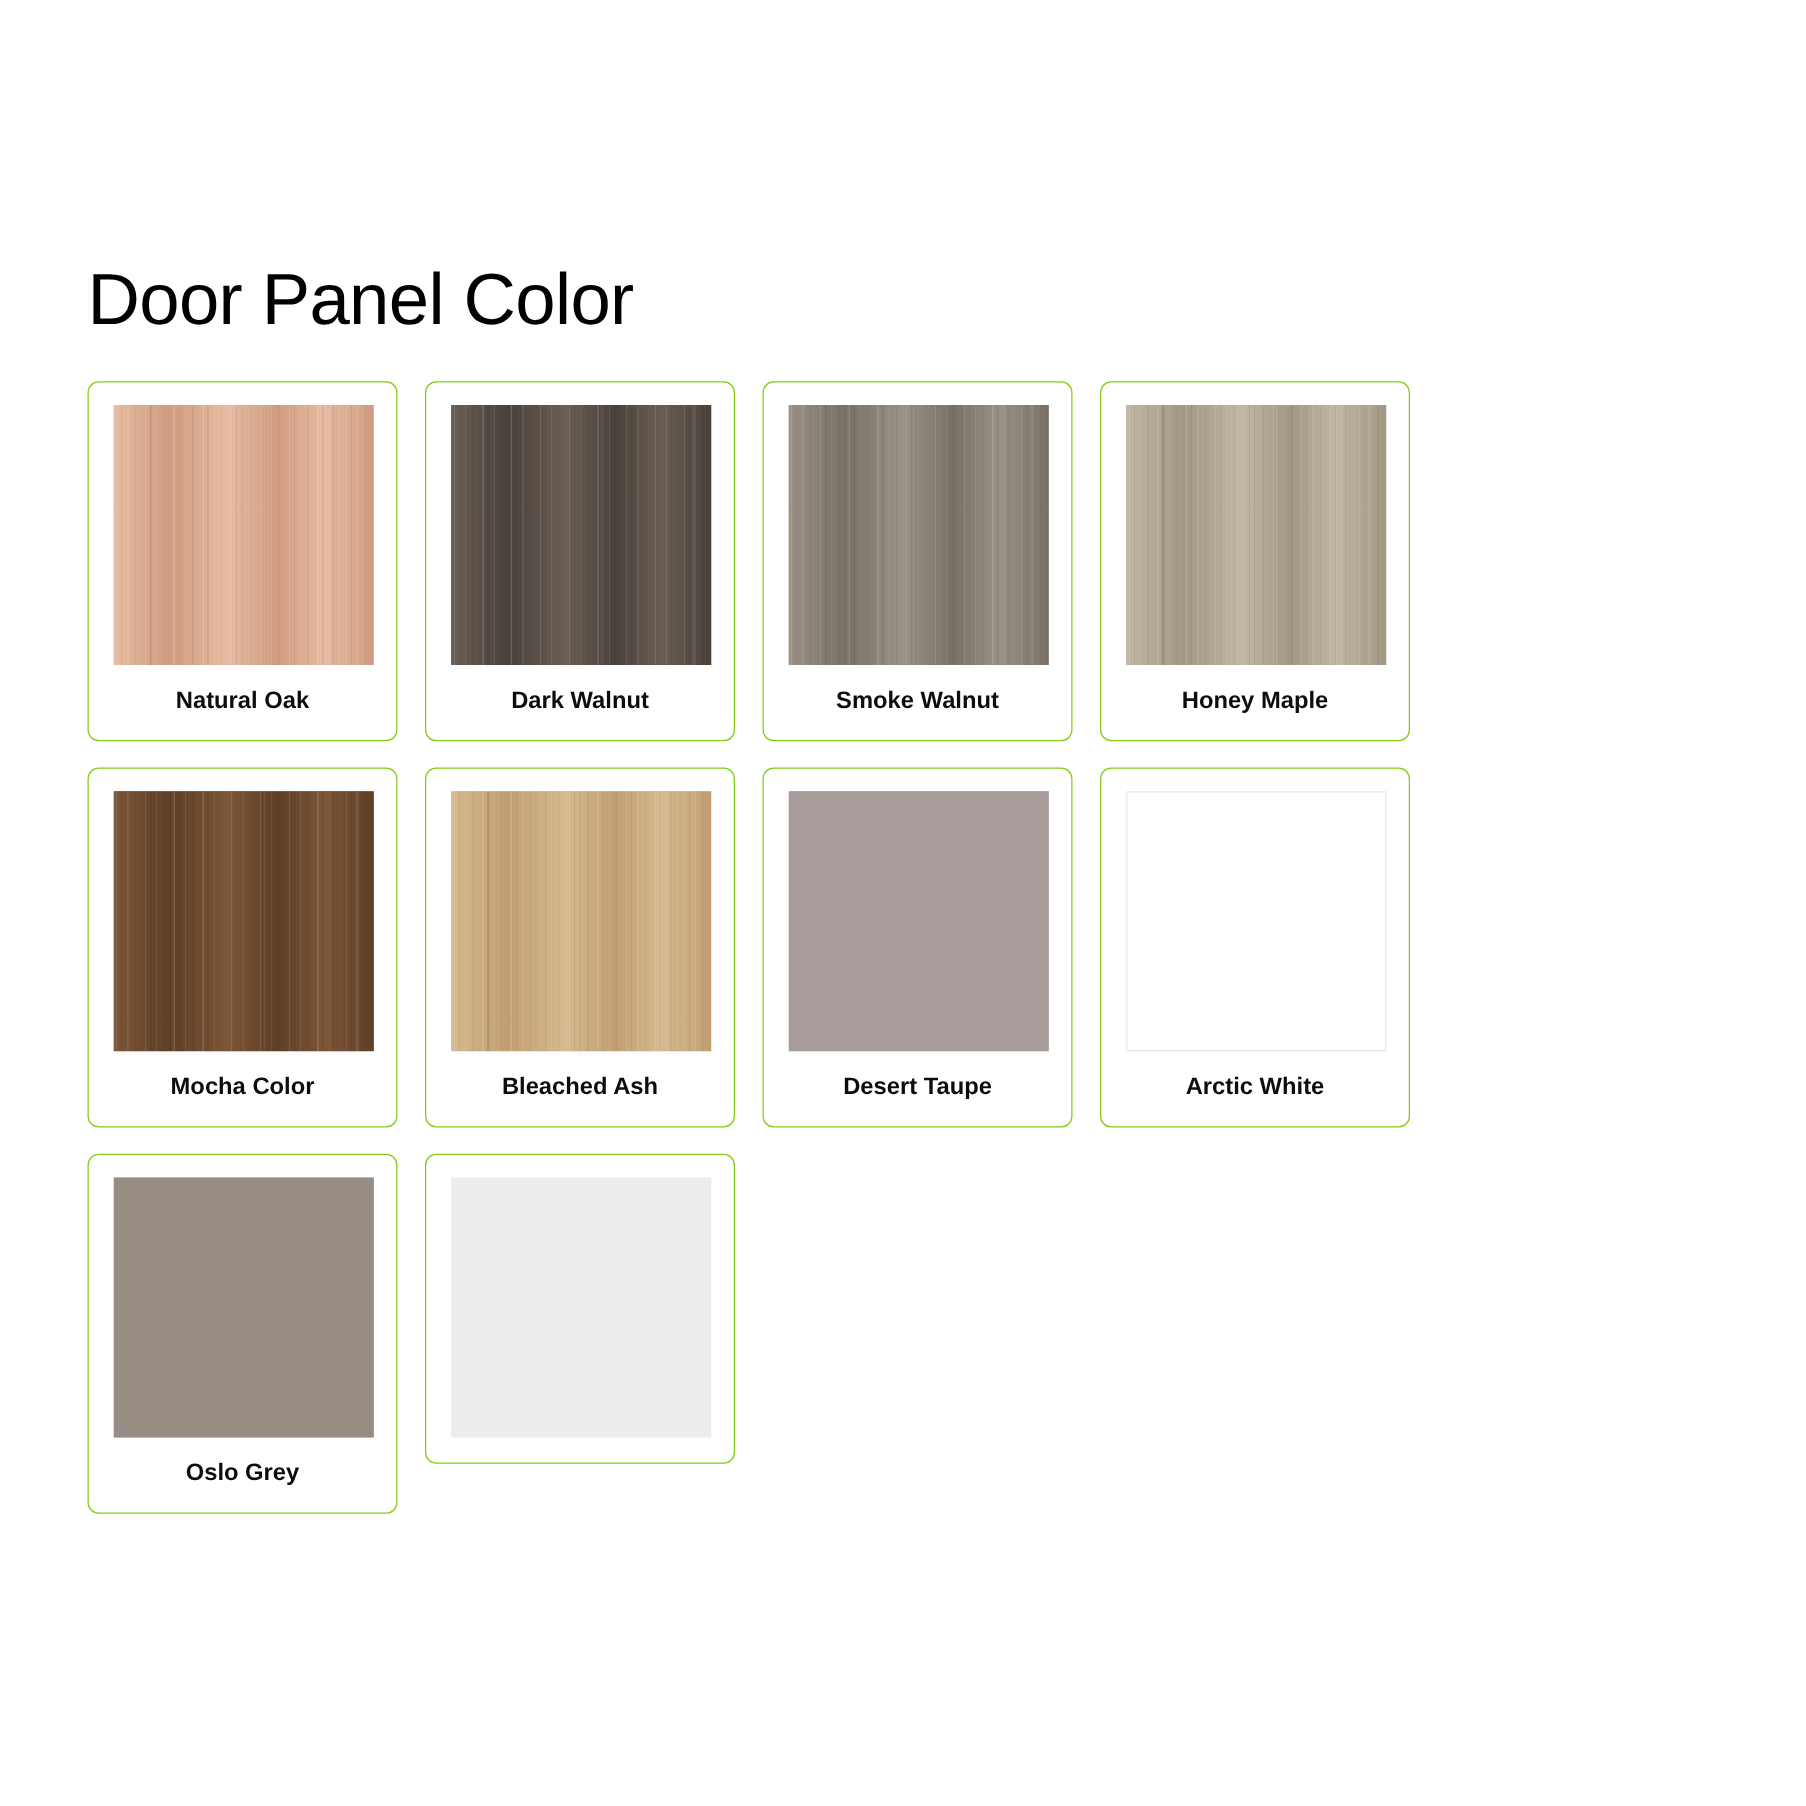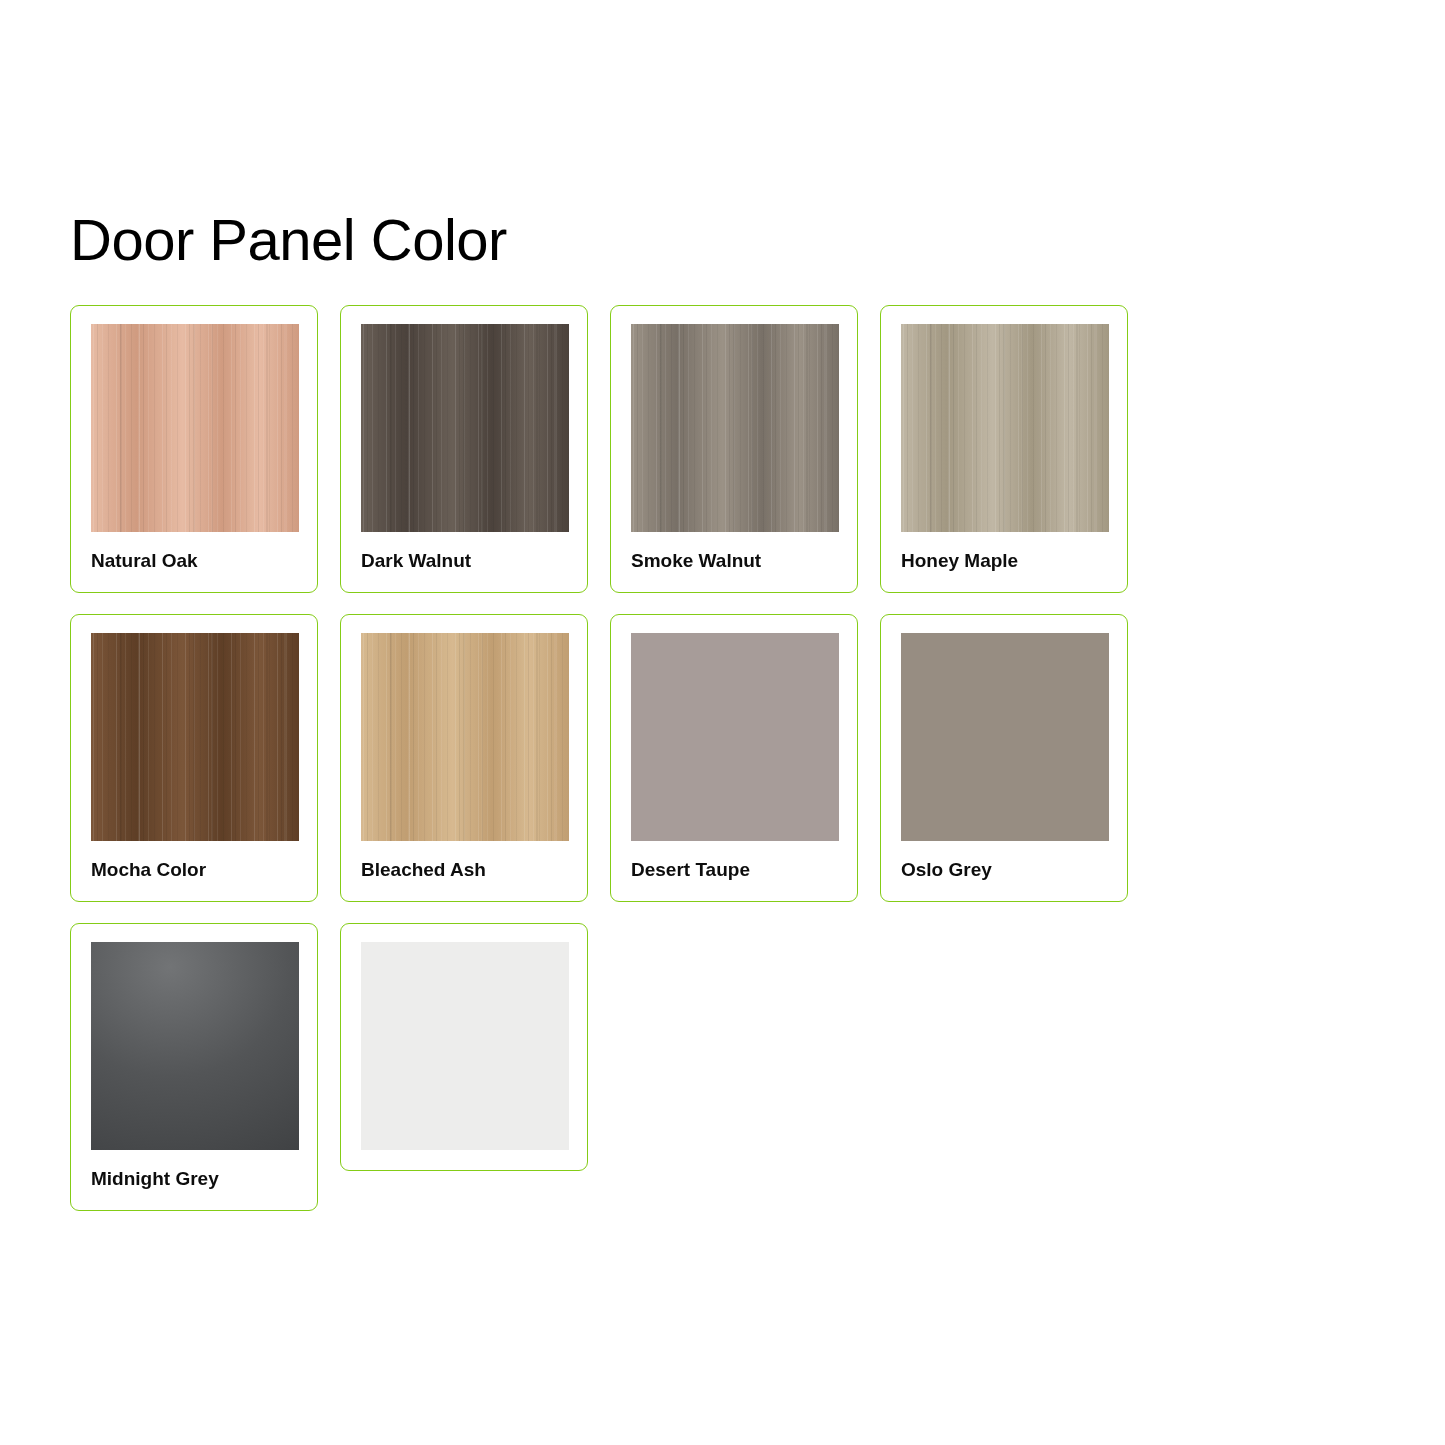--- a/index.html
+++ b/index.html
@@ -14,20 +14,21 @@
     font-family: "Liberation Sans", sans-serif;
     -webkit-font-smoothing: antialiased;
     overflow: hidden;
   }
 
   .page {
     position: relative;
     width: 1445px;
     height: 1445px;
     background: #ffffff;
+    text-align: center;
   }
 
   .page-title {
     position: absolute;
     left: 70px;
     top: 168px;
     font-size: 58px;
     font-weight: 400;
     color: #000000;
     letter-spacing: -0.5px;
@@ -129,30 +130,30 @@
         </div>
         <div class="swatch-label">Bleached Ash</div>
       </div>
       <div class="swatch-card">
         <div class="swatch-chip" style="background: rgb(167, 156, 153);">
           <div class="grain" style="background-color: rgb(167, 156, 153);"></div>
         </div>
         <div class="swatch-label">Desert Taupe</div>
       </div>
       <div class="swatch-card">
+        <div class="swatch-chip bordered" style="background: rgb(255, 255, 255);">
+          <div class="grain" style="background-color: rgb(255, 255, 255);"></div>
+        </div>
+        <div class="swatch-label">Arctic White</div>
+      </div>
+      <div class="swatch-card">
         <div class="swatch-chip" style="background: rgb(151, 141, 130);">
           <div class="grain" style="background-color: rgb(151, 141, 130);"></div>
         </div>
         <div class="swatch-label">Oslo Grey</div>
-      </div>
-      <div class="swatch-card">
-        <div class="swatch-chip" style="background: rgb(83, 85, 87);">
-          <div class="grain" style="background-image: radial-gradient(120% 110% at 38% 12%, rgb(114, 116, 118) 0%, rgb(83, 85, 87) 48%, rgb(62, 64, 66) 100%);"></div>
-        </div>
-        <div class="swatch-label">Midnight Grey</div>
       </div>
       <div class="swatch-card">
         <div class="swatch-chip" style="background: rgb(237, 237, 236);">
           <div class="grain" style="background-color: rgb(237, 237, 236);"></div>
         </div>
       </div>
     </div>
 
 </div>
 

